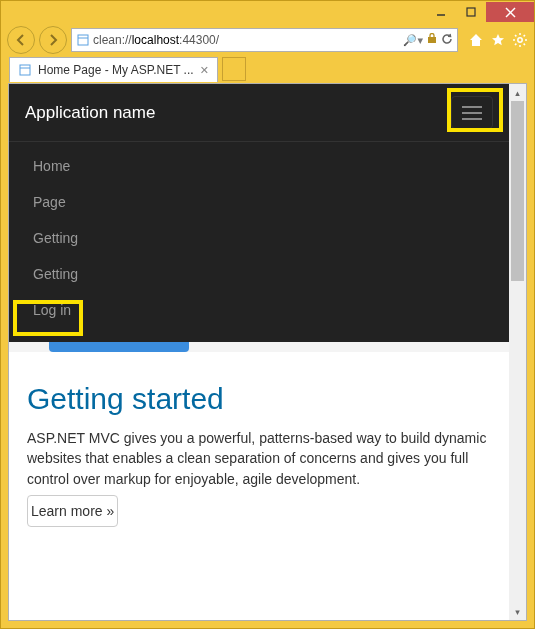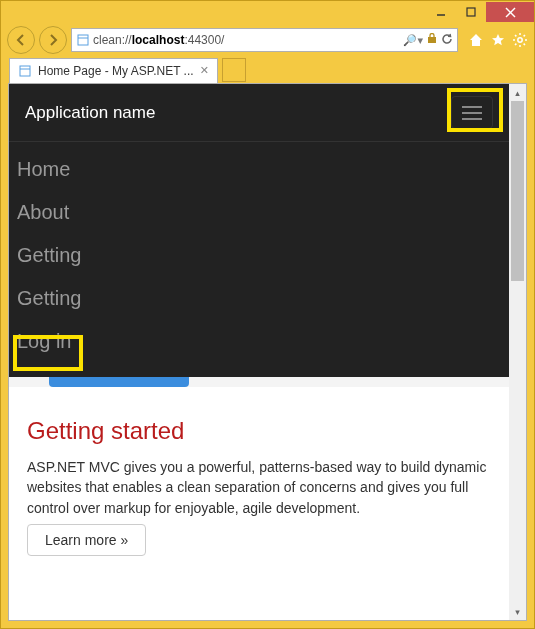--- a/index.html
+++ b/index.html
@@ -58,29 +58,29 @@
     border: 1px solid #b0b0b0;
     display: flex;
     align-items: center;
     padding: 0 4px;
     font-size: 12px;
     color: #555;
     gap: 3px;
   }
   .addr-icon { width:14px; height:14px; display:flex; align-items:center; justify-content:center;}
   .addr-text { flex:1; white-space:nowrap; overflow:hidden; }
-  .addr-text b { color:#000; font-weight:700; }
+  .addr-text b { color:#000; font-weight:400; }
   .addr-ctrl { display:flex; align-items:center; gap:4px; color:#777; }
   .tool-icons { display:flex; gap:6px; padding-left:6px; }
   .tool-icons span { color:#fff; cursor:pointer; display:flex; }
   
   .tabstrip {
     height: 26px;
     display:flex;
-    align-items:center;
+    align-items:flex-start;
     padding-left:8px;
     background:#f4c942;
   }
   .tab {
     background:#fff;
     border:1px solid #b0b0b0;
     border-bottom:none;
     height:25px;
     padding:0 8px;
     display:flex;
@@ -144,23 +144,23 @@
   .hl-hamburger {
     position:absolute;
     border:4px solid #fce200;
     top:4px; right:6px;
     width:56px; height:44px;
     pointer-events:none;
   }
   .navmenu { padding:6px 0 14px 0; }
   .navitem {
     display:block;
-    padding:10px 8px;
+    padding:10px 24px;
     color:#999;
-    font-size:20px;
+    font-size:14px;
     text-decoration:none;
     cursor:pointer;
   }
   .hl-login{
     position:absolute;
     border:4px solid #fce200;
     left:4px;
     width:70px; height:36px;
     pointer-events:none;
     bottom:6px;
@@ -173,25 +173,25 @@
   }
   .blue-peek div{
     width:140px;height:10px;background:#3b8dde;border-radius:0 0 4px 4px;
   }
   
   .content{
     padding:30px 18px 10px 18px;
     background:#fff;
     color:#333;
   }
-  .content h2{font-size:24px;font-weight:400;margin-bottom:12px;color:#b91c1c;}
+  .content h2{font-size:30px;font-weight:400;margin-bottom:12px;color:#0369a1;}
   .content p{font-size:14px;line-height:1.45;margin-bottom:6px;color:#333;}
   .btn-outline{
     display:inline-block;
-    padding:7px 17px;
+    padding:7px 3px;
     border:1px solid #ccc;
     border-radius:4px;
     font-size:14px;
     color:#333;
     background:#fff;
     cursor:pointer;
   }
 </style>
 </head>
 <body>
@@ -296,21 +296,21 @@
           <span class="brand">Application name</span>
           <div class="hamburger">
             <span></span>
             <span></span>
             <span></span>
           </div>
         </div>
         <div class="hl-hamburger"></div>
         <div class="navmenu">
           <a class="navitem">Home</a>
-          <a class="navitem">About</a>
+          <a class="navitem">Page</a>
           <a class="navitem">Getting</a>
           <a class="navitem">Getting</a>
           <a class="navitem">Log in</a>
         </div>
         <div class="hl-login"></div>
       </div>
 
       <div class="blue-peek">
           <div></div>
         </div>

